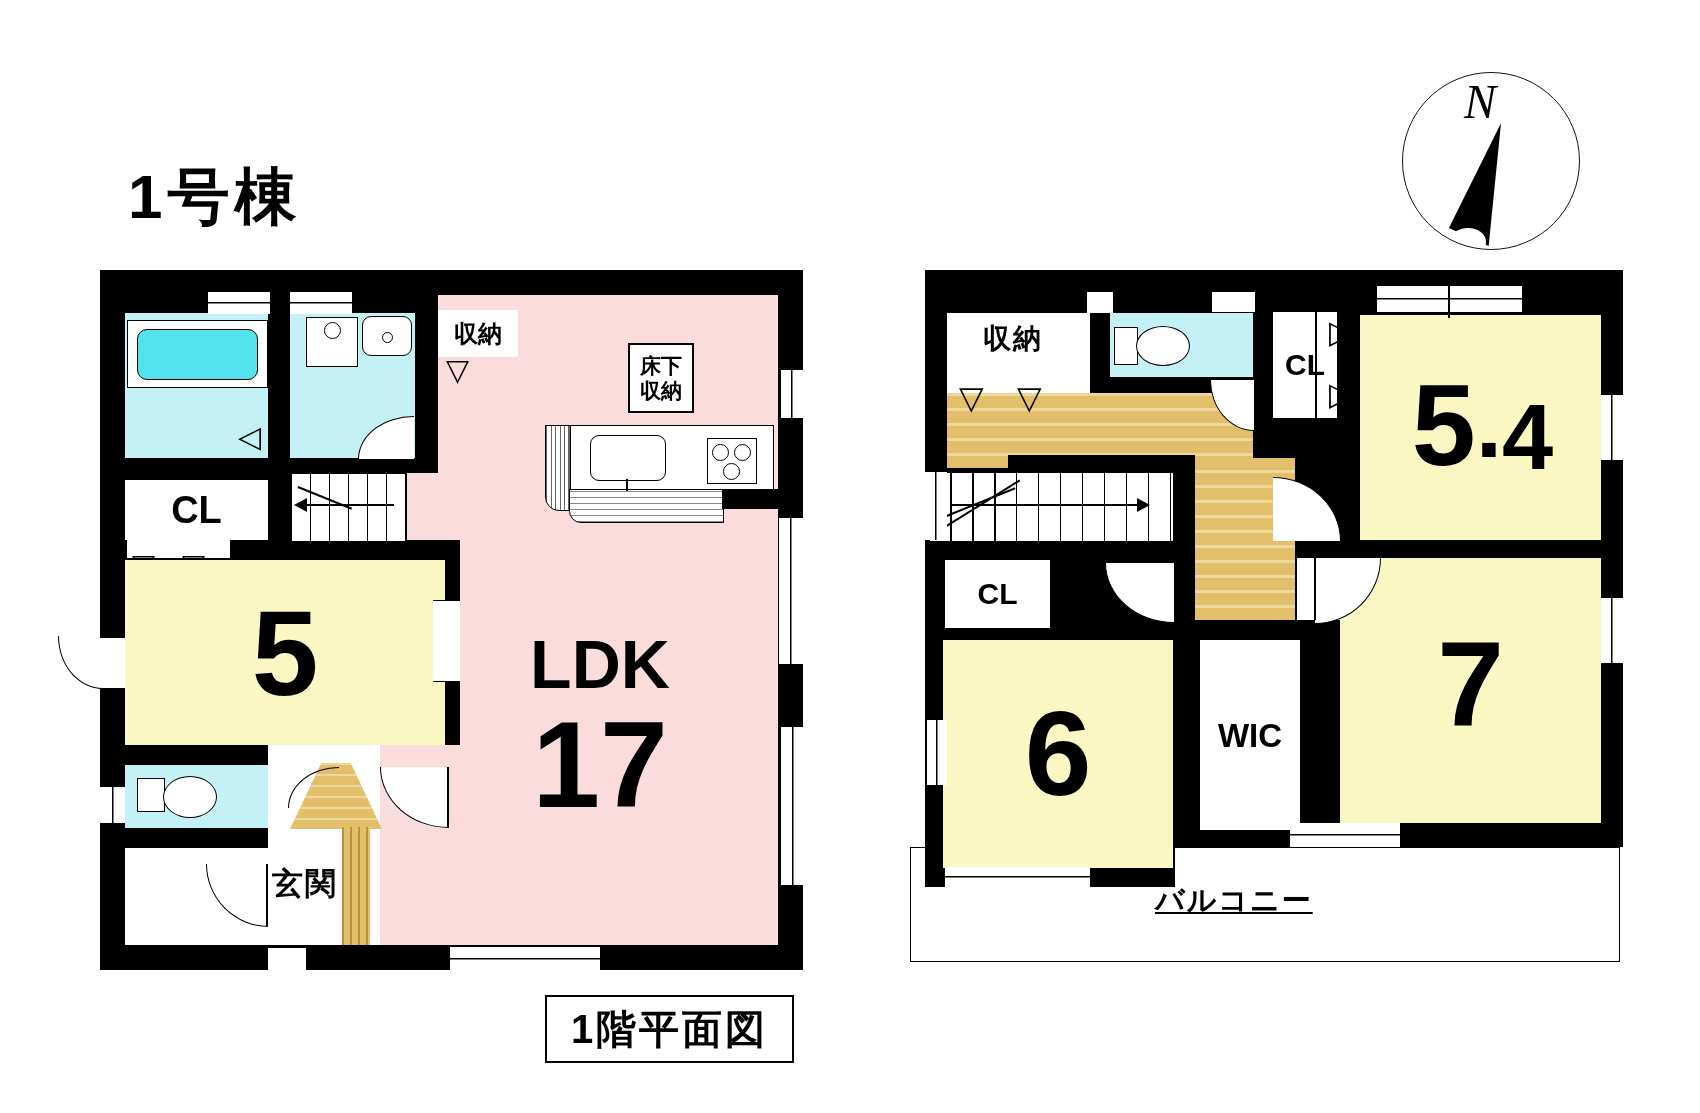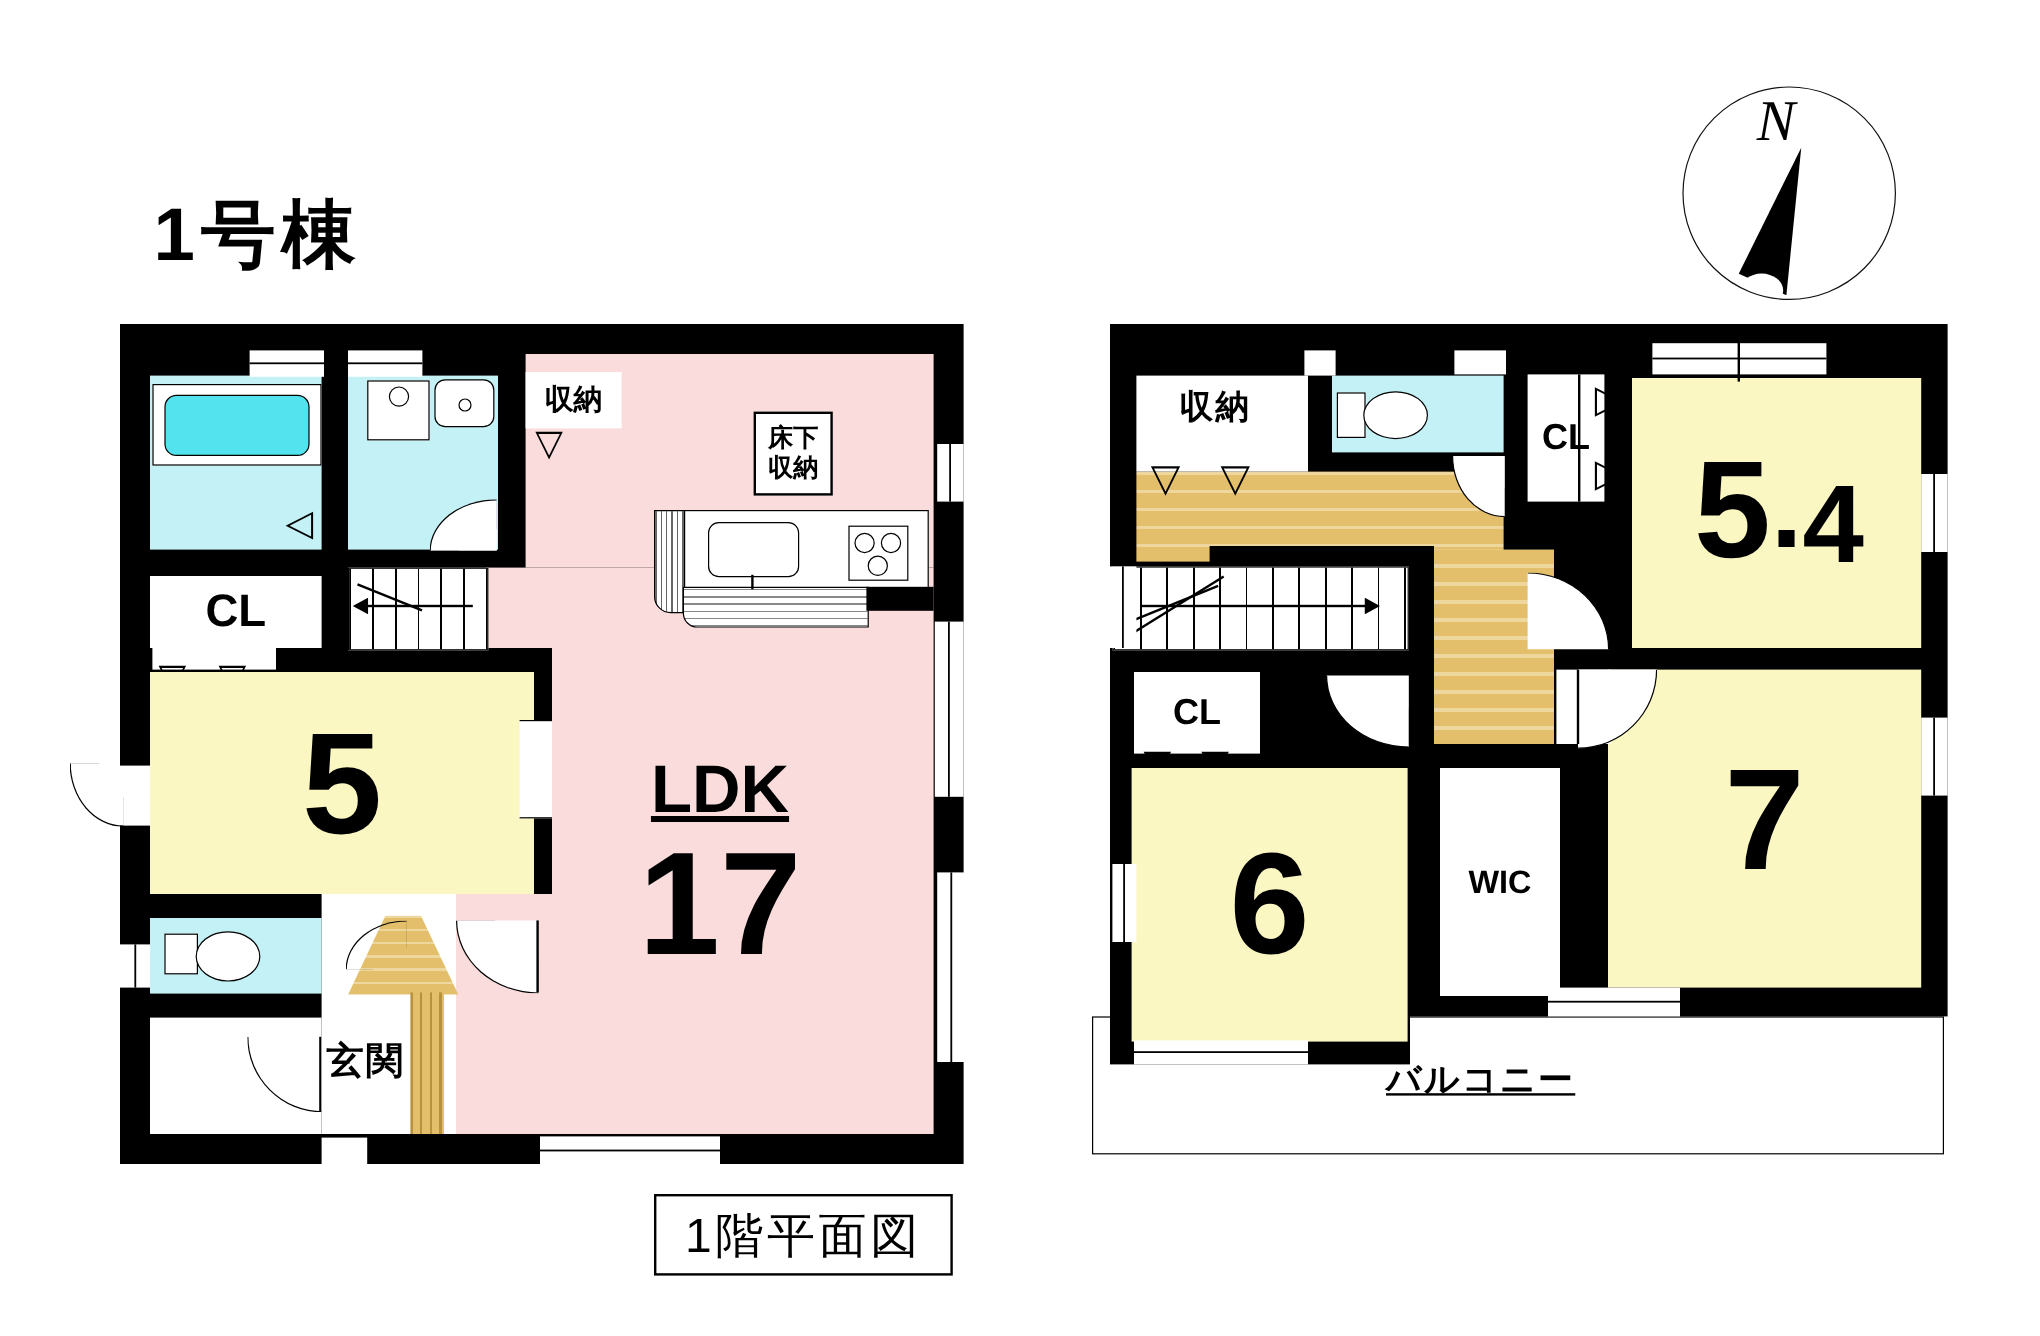--- a/index.html
+++ b/index.html
@@ -30,21 +30,21 @@
   .ln{position:absolute;background:#000;}
   .arc{position:absolute;background:#fff;}
   .arc-bl{border-left:1.5px solid #000;border-bottom:1.5px solid #000;border-bottom-left-radius:100% 100%;}
   .arc-br{border-right:1.5px solid #000;border-bottom:1.5px solid #000;border-bottom-right-radius:100% 100%;}
   .arc-tl{border-left:1.5px solid #000;border-top:1.5px solid #000;border-top-left-radius:100% 100%;}
   .arc-tr{border-right:1.5px solid #000;border-top:1.5px solid #000;border-top-right-radius:100% 100%;}
   .fix{position:absolute;background:#fff;border:1.5px solid #000;}
   .round{border-radius:50%;}
   .wedge{position:absolute;line-height:1;font-family:"DejaVu Sans",sans-serif;color:#000;}
   .cap{position:absolute;background:#fff;border:2px solid #000;display:flex;align-items:center;
-       justify-content:center;font-weight:normal;letter-spacing:3px;}
+       justify-content:center;font-weight:bold;letter-spacing:3px;}
   .tri-l{position:absolute;background:#000;clip-path:polygon(100% 0,0 50%,100% 100%);}
   .tri-r{position:absolute;background:#000;clip-path:polygon(0 0,100% 50%,0 100%);}
   .boxlbl{position:absolute;background:#fff;border:2.5px solid #000;display:flex;flex-direction:column;
           align-items:center;justify-content:center;font-weight:bold;}
 </style>
 </head>
 <body>
 
 <div class="canvas">
 
@@ -144,21 +144,21 @@
     <div class="lbl" style="left:172px;top:598px;font-size:31px;letter-spacing:2px;">玄関</div>
 
     <div class="win-plain" style="left:168px;top:678px;width:38px;height:22px;"></div>
     <div class="win-h" style="left:350px;top:677px;width:150px;height:23px;"></div>
 
     <div class="win-v" style="left:681px;top:100px;width:22px;height:48px;"></div>
     <div class="win-v" style="left:679px;top:248px;width:24px;height:146px;"></div>
     <div class="win-v" style="left:681px;top:457px;width:24px;height:158px;"></div>
 
     <div class="abs" style="left:360px;top:360px;width:280px;height:240px;text-align:center;">
-      <div class="num" style="font-size:56px;text-decoration:underline;">LDK</div>
+      <div class="num" style="font-size:68px;">LDK</div>
       <div class="num" style="font-size:122px;margin-top:6px;">17</div>
     </div>
   </div>
 
   <div class="wrap" style="left:925px;top:270px;width:698px;height:692px;">
 
     <div class="abs" style="left:-15px;top:577px;width:708px;height:113px;background:#fff;border:1.5px solid #000;"></div>
 
     <div class="abs" style="left:0;top:0;width:250px;height:617px;background:#000;"></div>
     <div class="abs" style="left:250px;top:0;width:448px;height:577px;background:#000;"></div>
@@ -213,21 +213,21 @@
 
     <div class="room yellow" style="left:18px;top:370px;width:230px;height:228px;"></div>
     <div class="abs center" style="left:18px;top:385px;width:230px;height:195px;">
       <span class="num" style="font-size:120px;">6</span>
     </div>
     <div class="arc arc-bl" style="left:180px;top:293px;width:68px;height:59px;"></div>
     <div class="win-v" style="left:2px;top:450px;width:20px;height:65px;"></div>
     <div class="win-h" style="left:20px;top:597px;width:145px;height:20px;"></div>
 
     <div class="room whiteroom center" style="left:275px;top:370px;width:100px;height:190px;">
-      <span class="lbl" style="position:static;font-size:27px;">WIC</span>
+      <span class="lbl" style="position:static;font-size:33px;">WIC</span>
     </div>
     <span class="wedge" style="left:378px;top:408px;font-size:34px;">▷</span>
     <span class="wedge" style="left:378px;top:486px;font-size:34px;">▷</span>
 
     <div class="room yellow" style="left:415px;top:288px;width:261px;height:265px;"></div>
     <div class="abs center" style="left:415px;top:305px;width:261px;height:215px;">
       <span class="num" style="font-size:120px;">7</span>
     </div>
     <div class="win-plain" style="left:372px;top:288px;width:45px;height:62px;"></div>
     <div class="arc arc-br" style="left:390px;top:288px;width:65px;height:65px;"></div>

